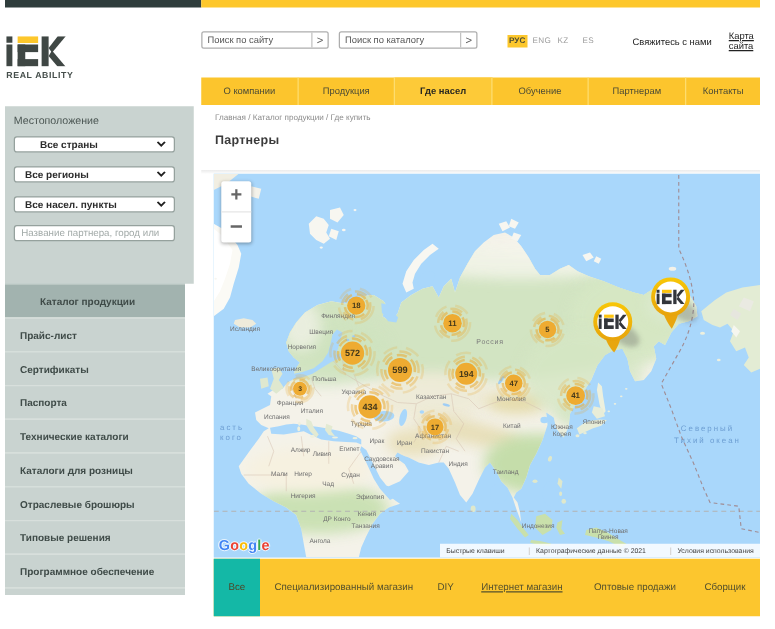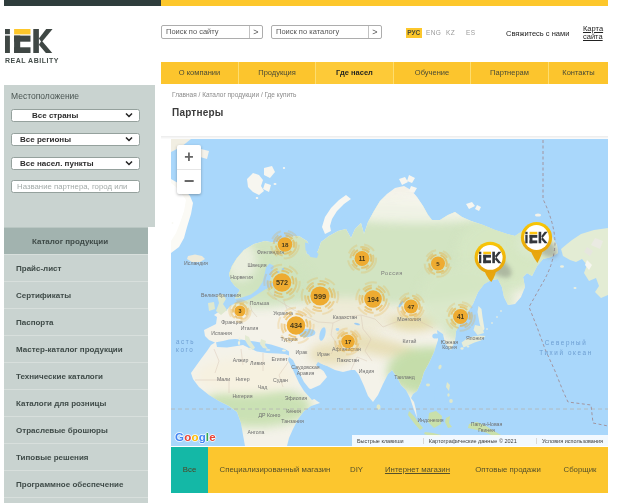--- a/index.html
+++ b/index.html
@@ -132,21 +132,20 @@
         <path d="M1 0.5 L4 3.5 L7 0.5" stroke="#222" stroke-width="1.5" fill="none"></path>
       </svg>
     </div>
   <div class="abs" id="inp">Название партнера, город или</div>
 
   <div class="abs" id="menu">
     <div class="mi first">Каталог продукции</div>
     <div class="mi">Прайс-лист</div>
     <div class="mi">Сертификаты</div>
     <div class="mi">Паспорта</div>
-    <div class="mi">Мастер-каталог продукции</div>
     <div class="mi">Технические каталоги</div>
     <div class="mi">Каталоги для розницы</div>
     <div class="mi">Отраслевые брошюры</div>
     <div class="mi">Типовые решения</div>
     <div class="mi">Программное обеспечение</div>
     <div class="mi" style="height:6px;"></div>
   </div>
 
   <div class="abs" style="left:161px; top:136px; width:447px; height:3px; background:linear-gradient(to bottom,#ebebeb,#fdfdfd);"></div>
   <div class="abs" id="map">

